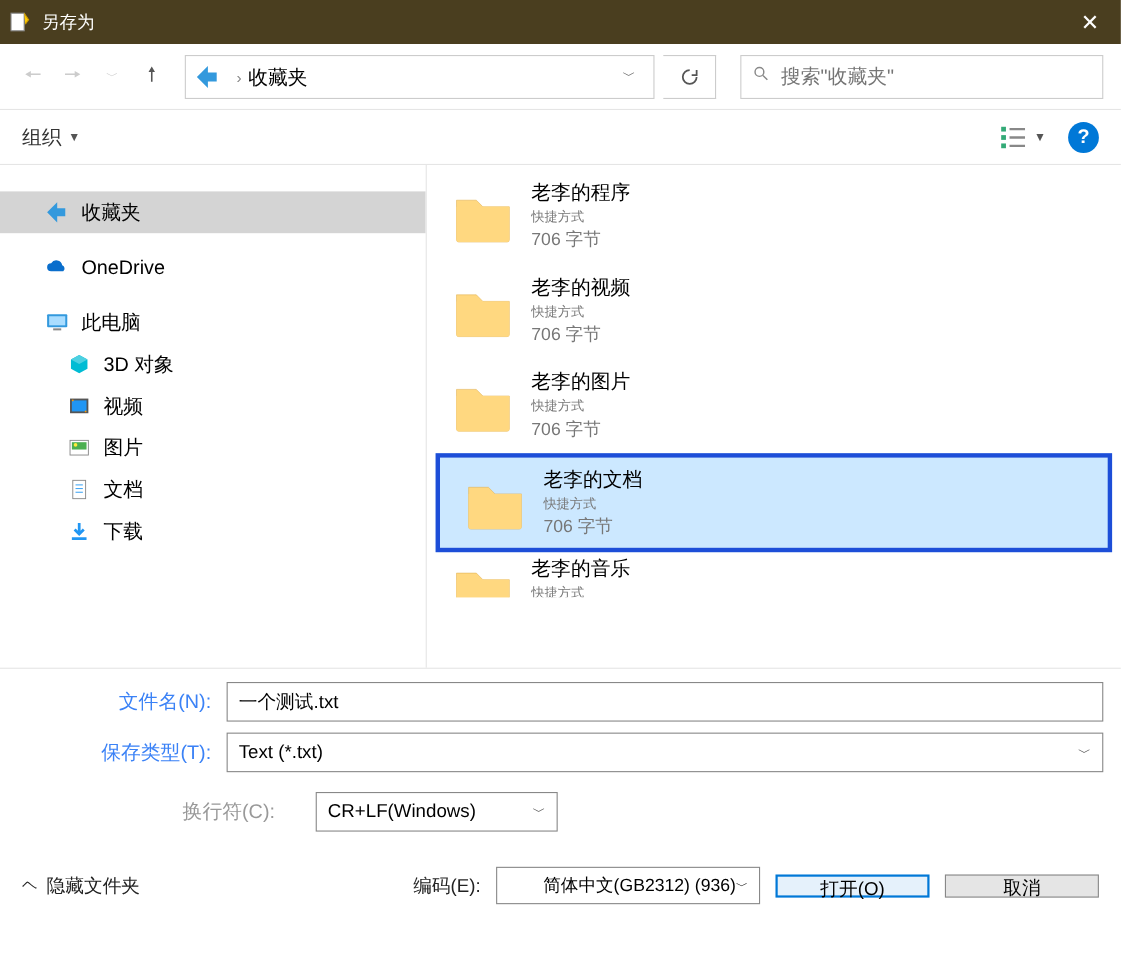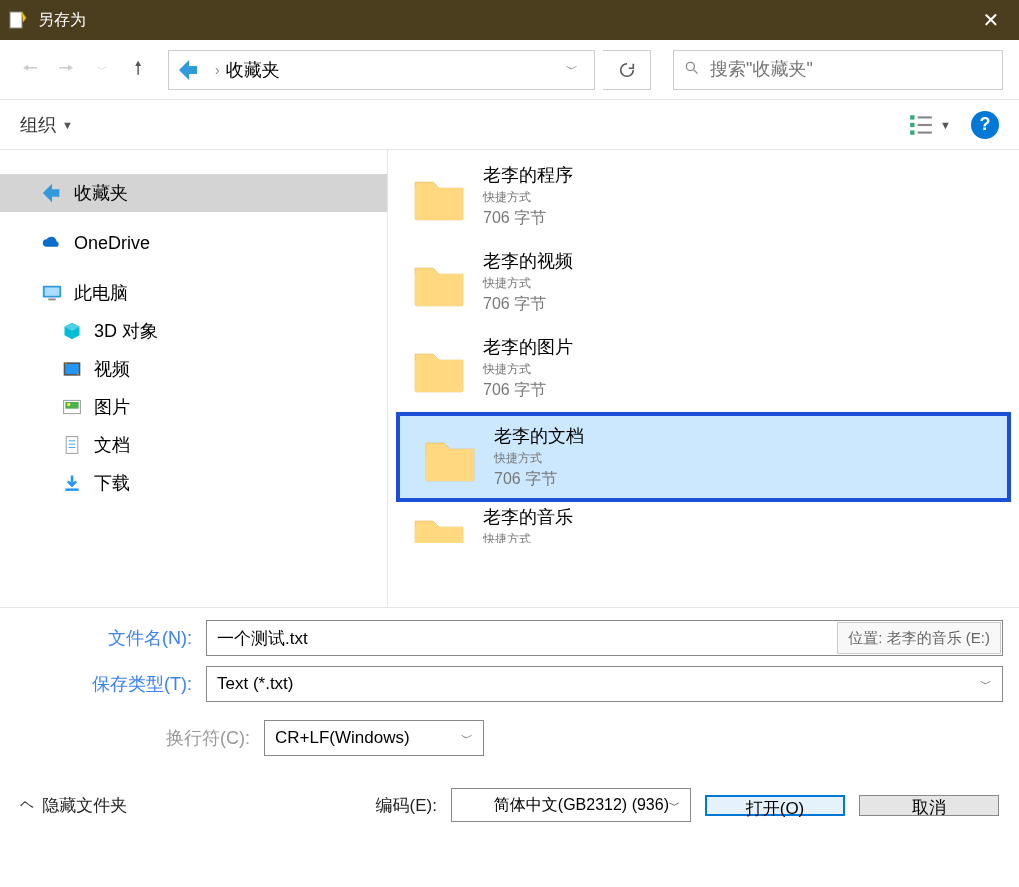--- a/index.html
+++ b/index.html
@@ -283,33 +283,32 @@
         </div>
       </div>
     </div>
 </div>
 
 <div class="bottom-form">
   <div class="form-row">
     <div class="label">文件名(N):</div>
     <div class="field">
       <input value="一个测试.txt" style="">
-      <div class="location-tip">位置: 老李的音乐 (E:)</div>
     </div>
   </div>
   <div class="form-row">
     <div class="label">保存类型(T):</div>
     <div class="field">
       <div class="combo">
         <span>Text (*.txt)</span>
         <span class="caret">﹀</span>
       </div>
     </div>
   </div>
-  <div class="form-row" style="margin-top:18px;">
+  <div class="form-row" style="margin-top:18px;gap:23px;">
     <div class="label muted" style="width:248px;">换行符(C):</div>
     <div class="combo narrow">
       <span>CR+LF(Windows)</span>
       <span class="caret">﹀</span>
     </div>
   </div>
 </div>
 
 <div class="footer">
   <div class="hide-folders">

